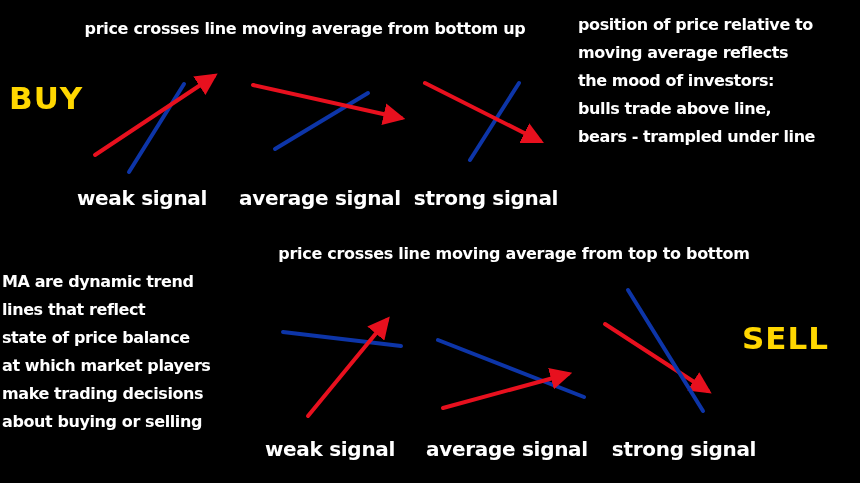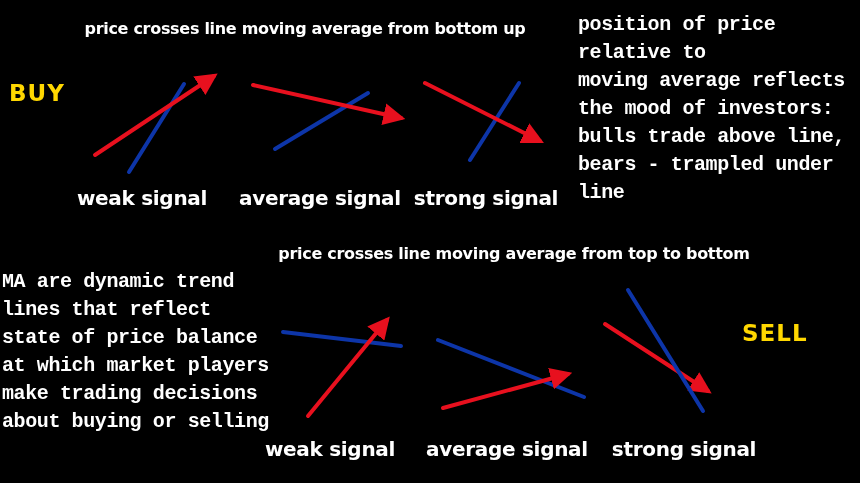--- a/index.html
+++ b/index.html
@@ -25,37 +25,36 @@
   .t {
     position: absolute;
   }
   .title {
     font-size: 16px;
     letter-spacing: -0.3px;
     white-space: nowrap;
     transform: translateX(-50%);
   }
   .action {
-    font-size: 23px;
+    font-size: 31px;
     letter-spacing: 1px;
     color: var(--action, #ffd700);
     white-space: nowrap;
   }
   .siglabel {
     font-size: 20px;
     letter-spacing: -0.3px;
     white-space: nowrap;
     transform: translateX(-50%);
   }
   .note {
-    font-size: 20px;
+    font-size: 16px;
     letter-spacing: -0.4px;
     line-height: 28px;
     white-space: pre-line;
-    font-family: Liberation Mono, monospace;
   }
 </style>
 </head>
 <body>
 
 <div id="page" style="--bg: #000000; --text: #ffffff; --action: #ffd700;">
 
   <svg width="860" height="483" viewBox="0 0 860 483">
     <defs>
       <marker id="arrowhead" viewBox="0 0 10 10" refX="8" refY="5" markerWidth="5.5" markerHeight="5.5" orient="auto">

